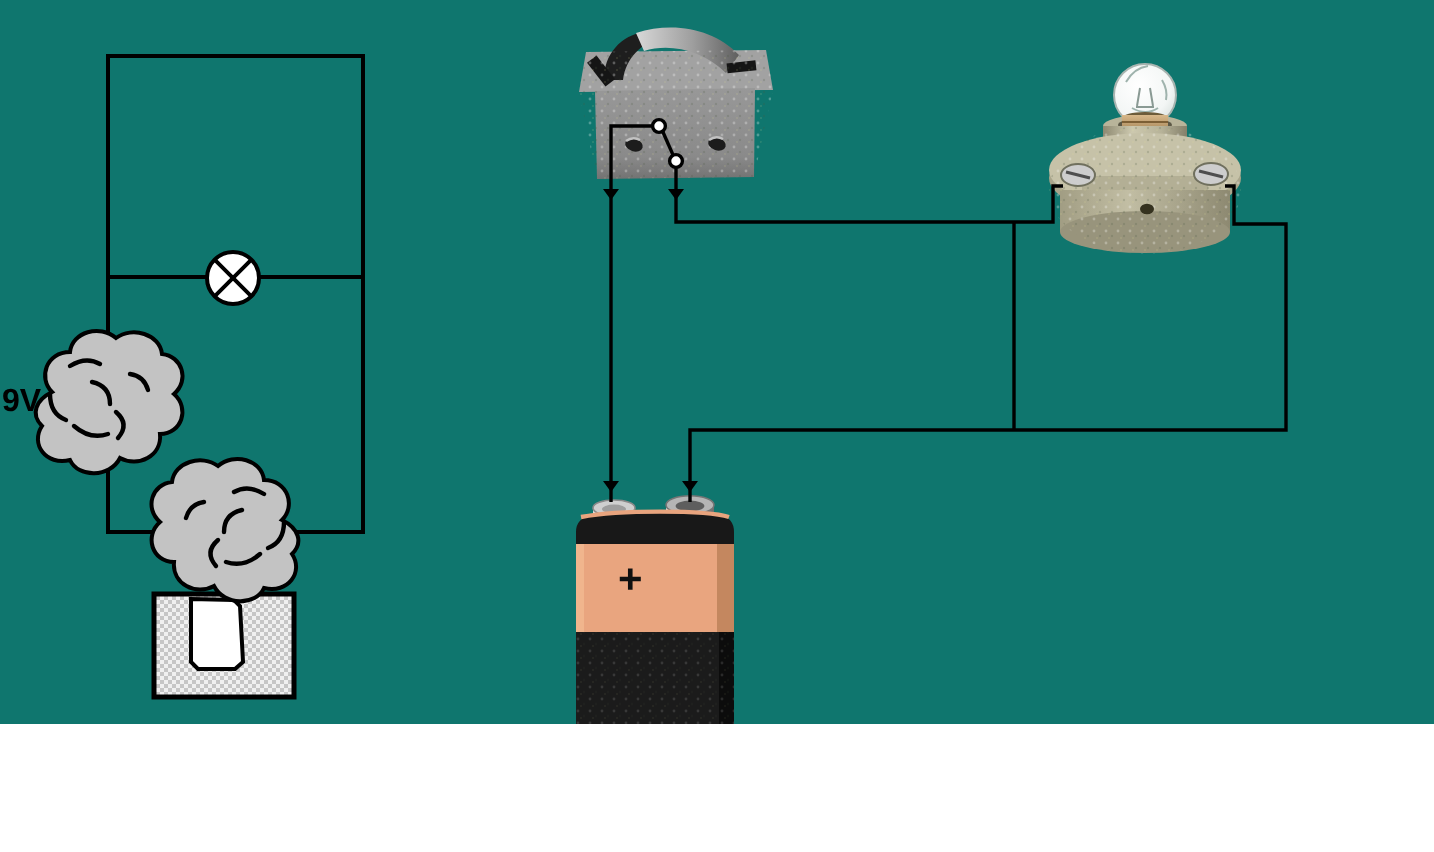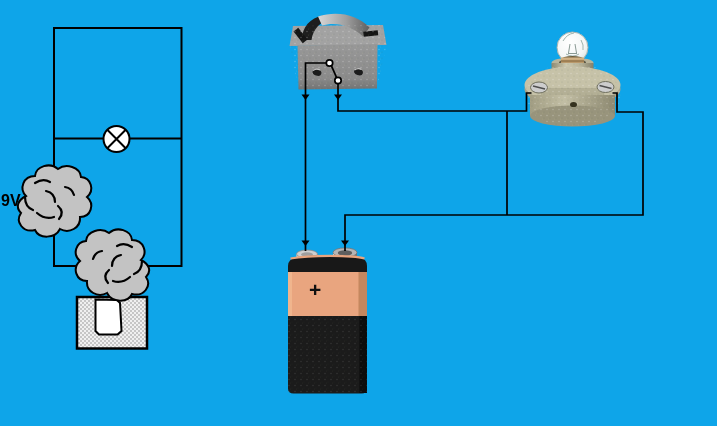--- a/index.html
+++ b/index.html
@@ -1,16 +1,16 @@
 <!DOCTYPE html>
 <html><head>
 <meta charset="utf-8">
 <style>
   html,body{margin:0;padding:0;background:#ffffff;}
-  .stage{position:relative;width:717px;height:426px;background:#0ea5e9;overflow:hidden;}
+  .stage{position:relative;width:717px;height:362px;background:#0f766e;overflow:hidden;}
   svg{display:block;}
   text{font-family:"Liberation Sans", sans-serif;}
 </style>
 </head>
 <body>
 
 <div class="stage">
 <svg width="717" height="426" viewBox="0 0 717 426">
   <defs>
     <pattern id="checker" width="4" height="4" patternUnits="userSpaceOnUse">

